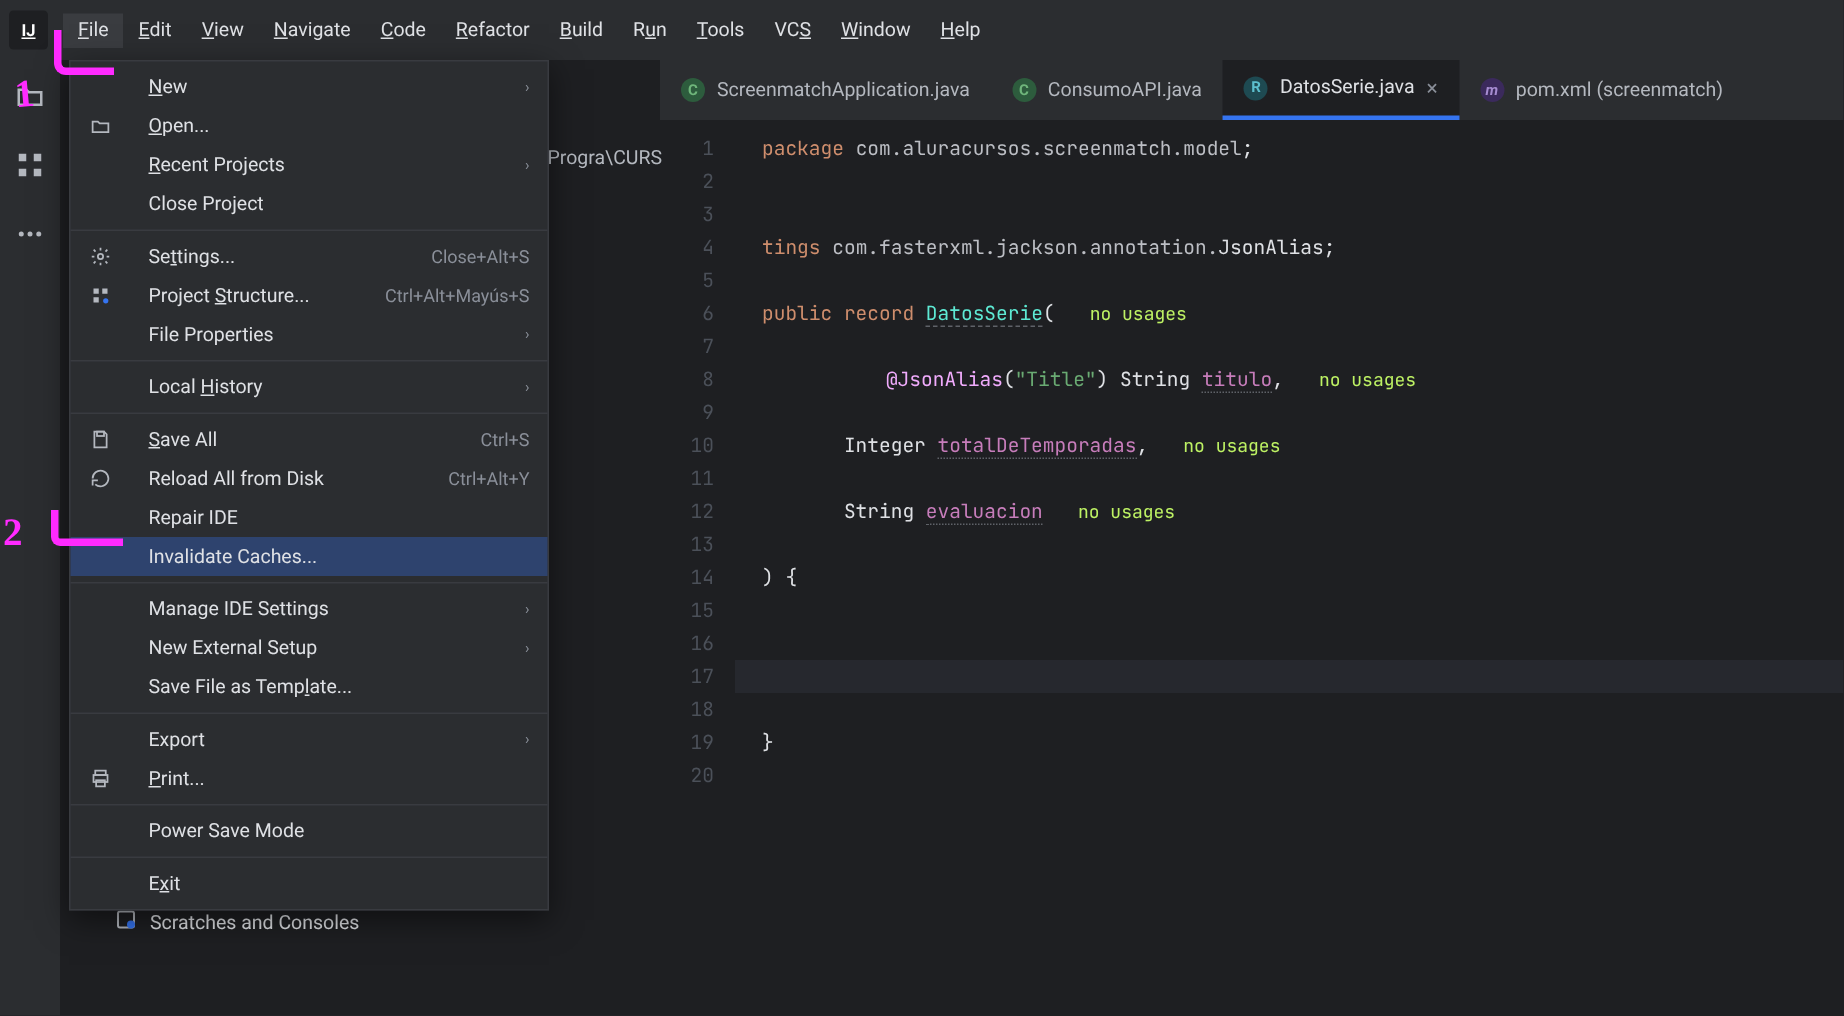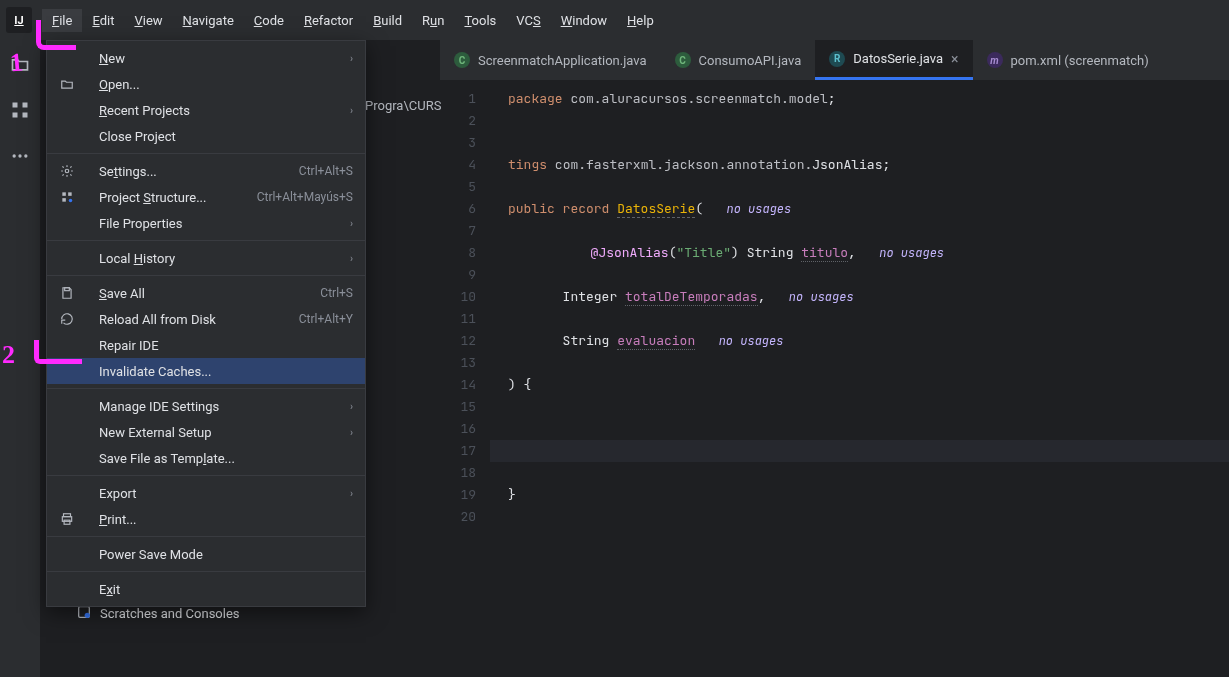--- a/index.html
+++ b/index.html
@@ -153,26 +153,26 @@
       font-family: "JetBrains Mono", "Consolas", monospace;
       font-size: 13px;
       line-height: 22px;
       padding: 8px 0;
       background: #1e1f22;
     }
     .code .line { white-space: pre; padding-left: 18px; }
     .code .line.hl { background: #26282e; }
     .kw { color: #cf8e6d; }
     .type { color: #dfe1e5; }
-    .cls { color: #eab308; border-bottom: 1px dashed #5f6268; }
+    .cls { color: #5eead4; border-bottom: 1px dashed #5f6268; }
     .ann { color: #f0abfc; padding-left: 28px; }
     .str { color: #6aab73; }
     .field { color: #c77dbb; border-bottom: 1px dotted #5f6268; }
     .pkg { color: #bcbec4; }
-    .usage { color: #c4b5fd; font-size: 12px; font-style: italic; }
+    .usage { color: #bef264; font-size: 12px; }
     
     .dropdown {
       position: absolute;
       top: 40px;
       left: 46px;
       width: 320px;
       background: #2b2d30;
       border: 1px solid #393b40;
       box-shadow: 0 6px 20px rgba(0,0,0,0.5);
       z-index: 100;
@@ -395,21 +395,21 @@
     </div>
     <hr>
     <div class="ditem">
       <span class="dicon">
         <svg width="14" height="14" viewBox="0 0 24 24" fill="none" stroke="currentColor" stroke-width="2">
           <circle cx="12" cy="12" r="3"></circle>
           <path d="M12 2v3M12 19v3M4.2 4.2l2.1 2.1M17.7 17.7l2.1 2.1M2 12h3M19 12h3M4.2 19.8l2.1-2.1M17.7 6.3l2.1-2.1"></path>
         </svg>
       </span>
       <span class="dlabel">Se<u>t</u>tings...</span>
-      <span class="dshort">Ctrl+Alt+S</span>
+      <span class="dshort">Close+Alt+S</span>
     </div>
     <div class="ditem">
       <span class="dicon">
         <svg width="14" height="14" viewBox="0 0 24 24" fill="currentColor">
           <rect x="4" y="4" width="6" height="6"></rect>
           <rect x="14" y="4" width="6" height="6"></rect>
           <rect x="4" y="14" width="6" height="6"></rect>
           <circle cx="18" cy="18" r="3" fill="#3574f0"></circle>
         </svg>
       </span>

